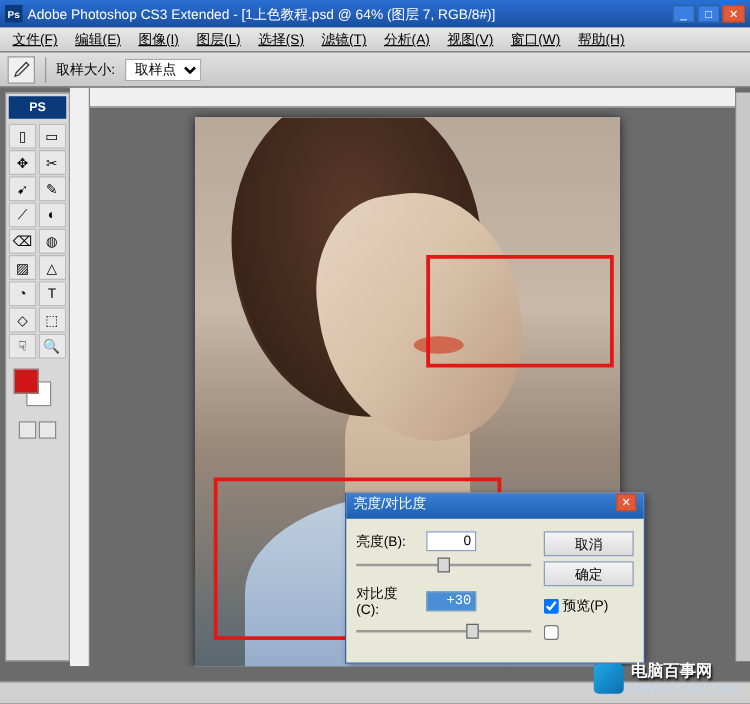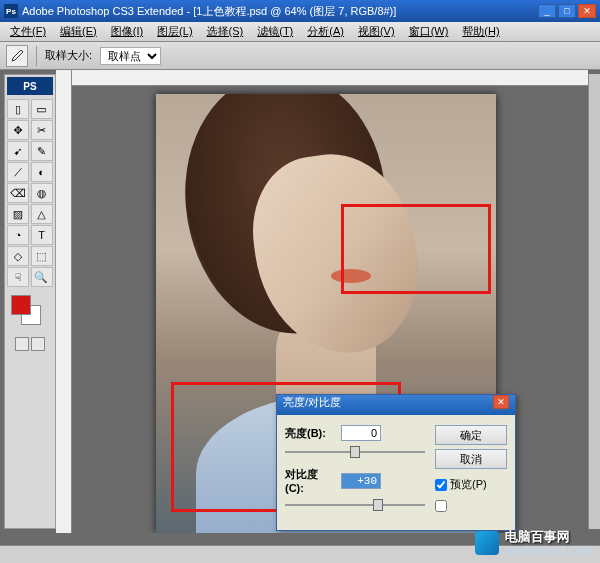--- a/index.html
+++ b/index.html
@@ -38,21 +38,21 @@
 .lips { position: absolute; top: 175px; left: 175px; width: 40px; height: 14px; background: #d06850; border-radius: 50%; }
 .annot { position: absolute; border: 3px solid #e41616; }
 .annot1 { top: 110px; left: 185px; width: 150px; height: 90px; }
 .annot2 { top: 288px; left: 15px; width: 230px; height: 130px; }
 .dialog { position: absolute; top: 300px; left: 120px; width: 240px; background: #e8e8d8; border: 1px solid #3a5fa0; box-shadow: 2px 2px 6px rgba(0,0,0,0.4); }
 .dlg-title { height: 20px; background: linear-gradient(#3a7fd4, #1a5fb0); color: #fff; display: flex; align-items: flex-start; padding: 0 6px; font-size: 11px; }
 .dlg-title .x { margin-left: auto; width: 16px; height: 14px; background: #e05a3a; display: flex; align-items: center; justify-content: center; font-size: 9px; cursor: pointer; border: 1px solid #c04a2a; }
 .dlg-body { display: flex; padding: 10px 8px; gap: 8px; }
 .dlg-left { flex: 1; }
 .dlg-row { display: flex; align-items: center; gap: 6px; margin-bottom: 4px; }
-.dlg-row label { width: 50px; font-weight: bold; }
+.dlg-row label { width: 50px; }
 .dlg-row input[type="text"] { width: 40px; text-align: right; padding: 1px 3px; border: 1px solid #8a9fc0; background: #fff; }
 .dlg-row input.hl { background: #4a8fd4; color: #fff; font-family: Liberation Mono, monospace; }
 .slider { width: 140px; height: 14px; position: relative; margin-bottom: 8px; }
 .slider .track { position: absolute; top: 6px; left: 0; right: 0; height: 2px; background: #999; }
 .slider .thumb { position: absolute; top: 1px; width: 10px; height: 12px; background: #d8d8d8; border: 1px solid #666; }
 .dlg-right { width: 72px; display: flex; flex-direction: column; gap: 4px; }
 .dlg-right button { height: 20px; background: linear-gradient(#f4f4f4, #dcdcdc); border: 1px solid #8a9fc0; cursor: pointer; font-size: 11px; }
 .dlg-right label.chk { display: flex; align-items: center; gap: 3px; font-size: 11px; margin-top: 4px; }
 .dlg-right input[type="checkbox"] { width: 12px; height: 12px; }
 .right-panels { width: 12px; background: #c8c8c8; border-left: 1px solid #888; margin: 4px 0; }
@@ -164,22 +164,22 @@
             <div class="dlg-row">
               <label>对比度(C):</label>
               <input type="text" class="hl" value="+30" style="">
             </div>
             <div class="slider">
               <div class="track"></div>
               <div class="thumb" style="left:88px"></div>
             </div>
           </div>
           <div class="dlg-right">
+            <button>取消</button>
             <button>确定</button>
-            <button>取消</button>
             <label class="chk">
               <input type="checkbox" checked="" style="">
               <span>预览(P)</span>
             </label>
             <label class="chk">
               <input type="checkbox" style="">
             </label>
           </div>
         </div>
       </div>

